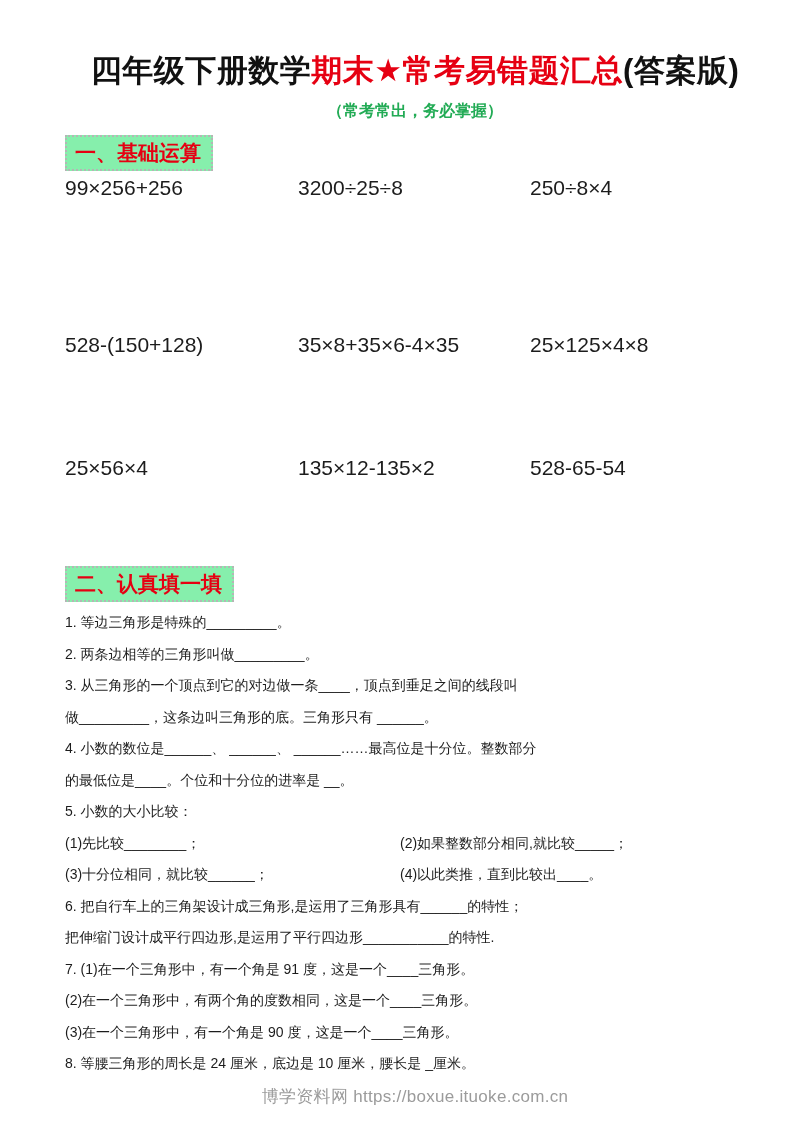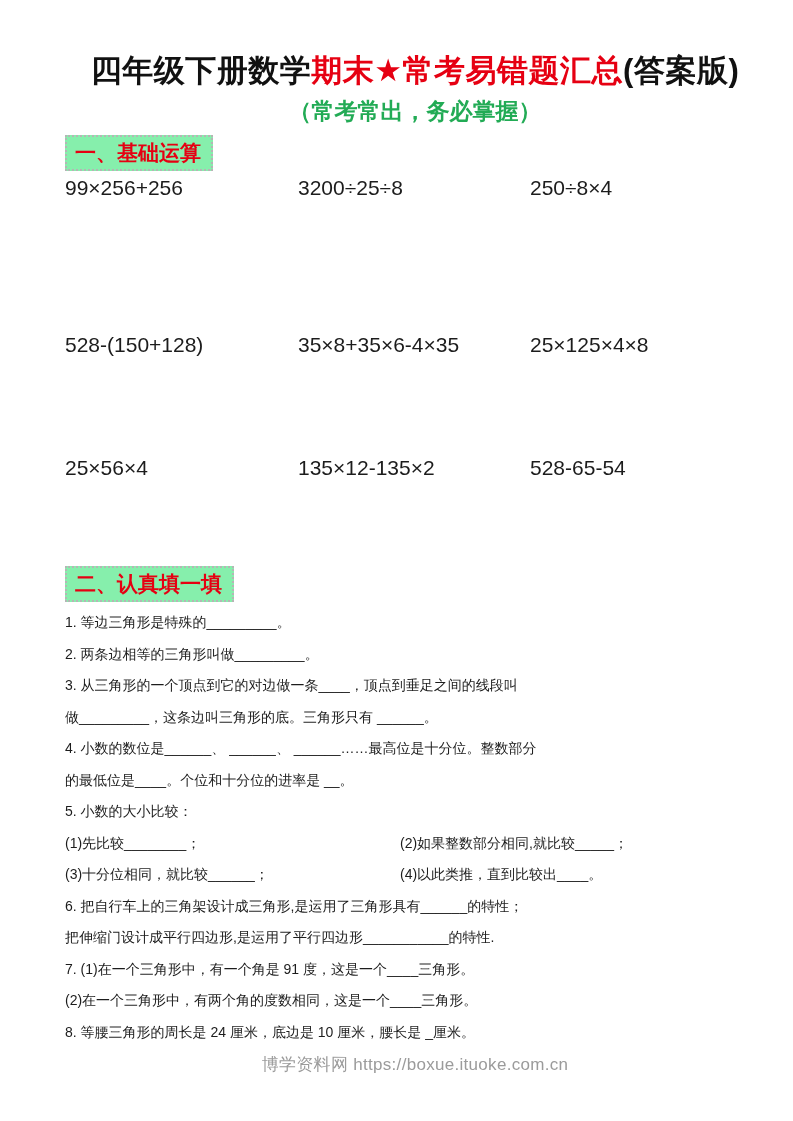--- a/index.html
+++ b/index.html
@@ -20,21 +20,21 @@
     text-align: center;
     font-size: 31px;
     font-weight: bold;
     white-space: nowrap;
     color: #111111;
     letter-spacing: 0.5px;
   }
   .title .highlight { color: #e60012; }
   .subtitle {
     text-align: center;
-    font-size: 23px;
+    font-size: 16px;
     font-weight: bold;
     color: #22ab55;
     line-height: 30px;
     margin-bottom: 9px;
   }
   .sec-box {
     display: inline-block;
     border: 2px dotted #b5b5b5;
     padding: 2px 10px 3px 8px;
     background: #86efac;
@@ -129,18 +129,19 @@
     </div>
     <div class="line two-col">
       <span class="left">(3)十分位相同，就比较______；</span>
       <span>(4)以此类推，直到比较出____。</span>
     </div>
 
     <div class="line">6. 把自行车上的三角架设计成三角形,是运用了三角形具有______的特性；</div>
     <div class="line">把伸缩门设计成平行四边形,是运用了平行四边形___________的特性.</div>
     <div class="line">7. (1)在一个三角形中，有一个角是 91 度，这是一个____三角形。</div>
     <div class="line">(2)在一个三角形中，有两个角的度数相同，这是一个____三角形。</div>
+    <div class="line">(3)在一个三角形中，有一个角是 90 度，这是一个____三角形。</div>
     <div class="line">8. 等腰三角形的周长是 24 厘米，底边是 10 厘米，腰长是 _厘米。</div>
   </div>
 
   <div class="footer">博学资料网 https://boxue.ituoke.com.cn</div>
 
 </div>
 
 </body></html>

